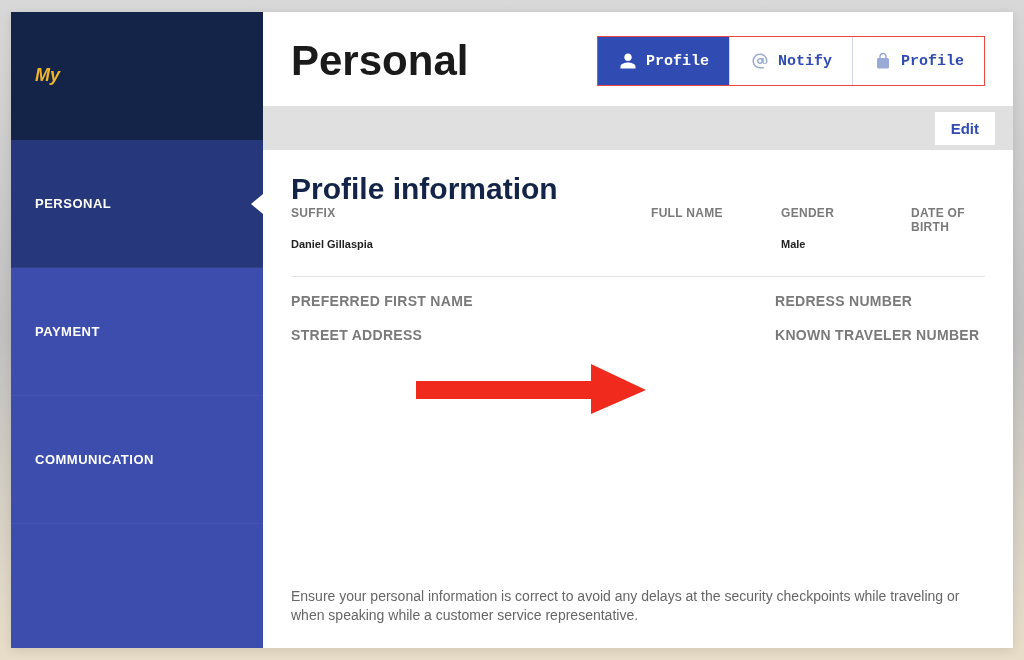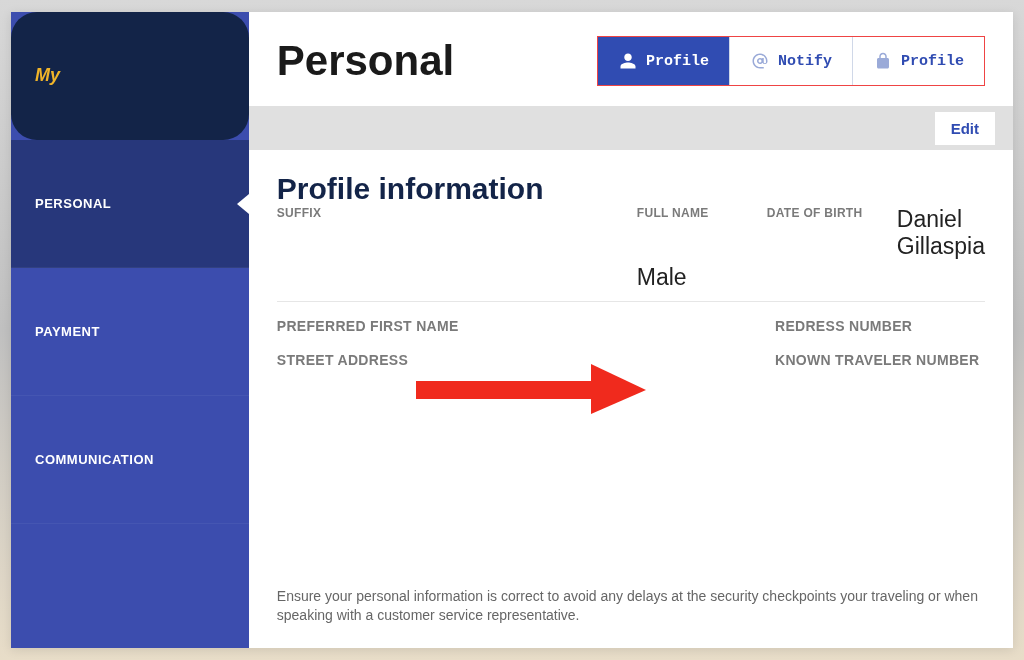--- a/index.html
+++ b/index.html
@@ -26,21 +26,20 @@
       display: flex;
       flex-direction: column;
     }
     .sidebar-header {
       background: #132448;
       padding: 32px 24px;
       height: 128px;
       display: flex;
       flex-direction: column;
       justify-content: center;
-      border-radius: 26px;
     }
     .sidebar-header .my {
       color: #f0b429;
       font-style: italic;
       font-weight: bold;
       font-size: 18px;
       margin-bottom: 2px;
     }
     .sidebar-header .prefs {
       color: #fff;
@@ -158,23 +157,24 @@
       column-gap: 0;
       row-gap: 4px;
     }
     .field-label {
       font-size: 12px;
       font-weight: bold;
       letter-spacing: 0.3px;
       color: #7a7a7a;
     }
     .field-value {
-      font-size: 23px;
-      font-weight: normal;
+      font-size: 11px;
+      font-weight: bold;
       color: #222;
+      margin-bottom: 16px;
     }
     .divider {
       grid-column: 1 / -1;
       border-top: 1px solid #e6e6e6;
       margin: 6px 0 12px 0;
     }
     .row-secondary {
       display: flex;
       justify-content: space-between;
       margin-top: 4px;
@@ -255,20 +255,21 @@
     <div class="edit-bar">
       <button class="edit-btn">Edit</button>
     </div>
 
     <div class="content">
       <div class="section-title">Profile information</div>
 
       <div class="fields">
         <div class="field-label">SUFFIX</div>
         <div class="field-label">FULL NAME</div>
+        <div class="field-label">GENDER</div>
         <div class="field-label">DATE OF BIRTH</div>
 
         <div class="field-value">Daniel Gillaspia</div>
         <div class="field-value"></div>
         <div class="field-value">Male</div>
         <div class="field-value"></div>
 
         <div class="divider"></div>
       </div>
 
@@ -282,21 +283,21 @@
       </div>
       <div class="row-secondary">
         <div class="col-left">
           <div class="secondary-label">STREET ADDRESS</div>
         </div>
         <div class="col-right">
           <div class="secondary-label">KNOWN TRAVELER NUMBER</div>
         </div>
       </div>
 
-      <div class="footer-note">Ensure your personal information is correct to avoid any delays at the security checkpoints your traveling or when speaking with a customer service representative.</div>
+      <div class="footer-note">Ensure your personal information is correct to avoid any delays at the security checkpoints while traveling or when speaking while a customer service representative.</div>
     </div>
   </div>
 
   <div class="arrow-annotation">
     <svg width="230" height="50" viewBox="0 0 230 50">
       <rect x="0" y="17" width="175" height="18" fill="#f02a1d"></rect>
       <polygon points="175,0 230,26 175,50" fill="#f02a1d"></polygon>
     </svg>
   </div>
 </div>

